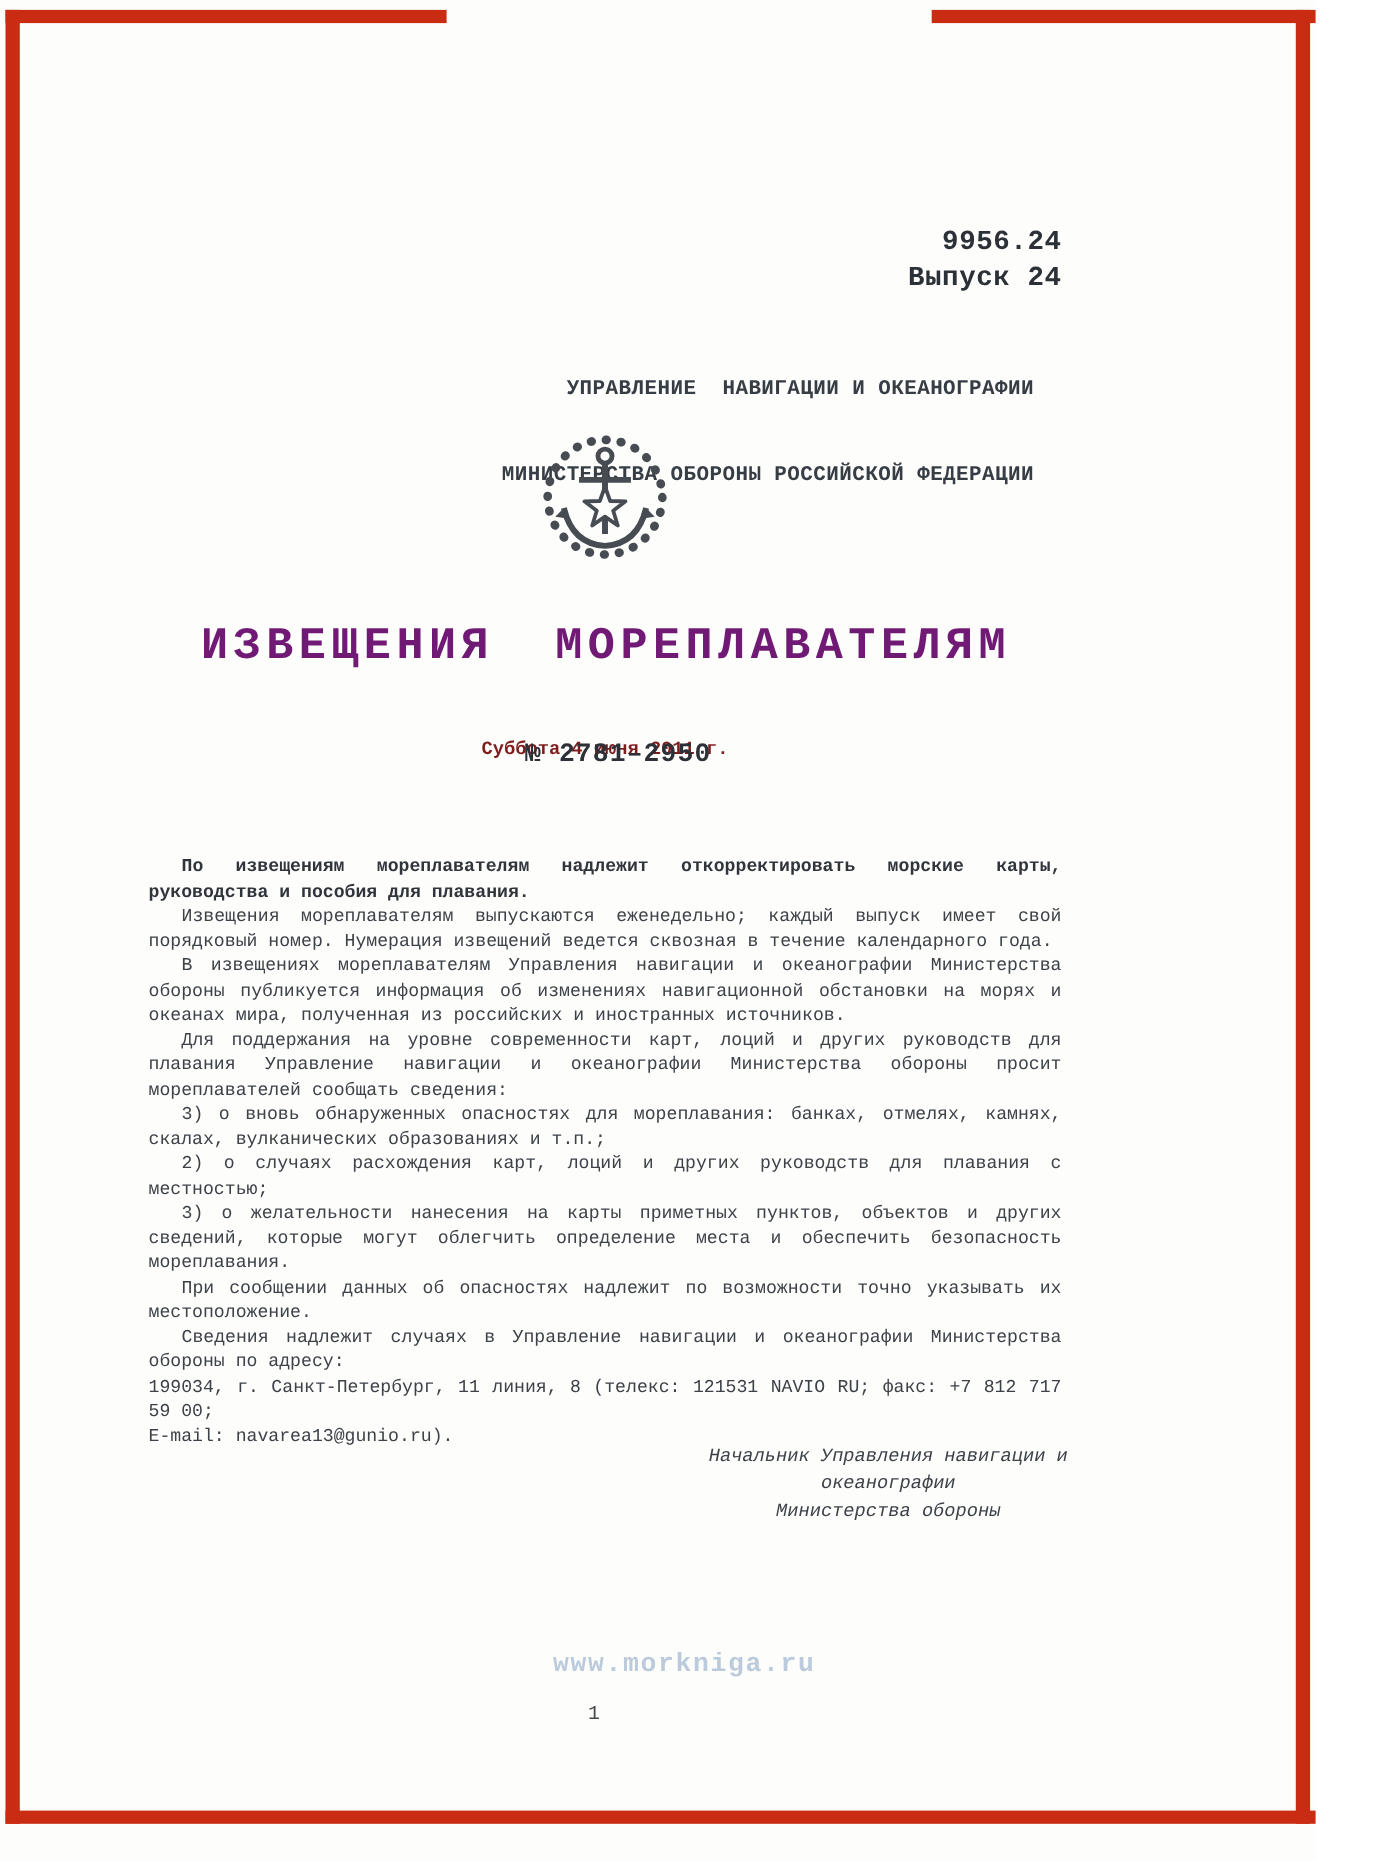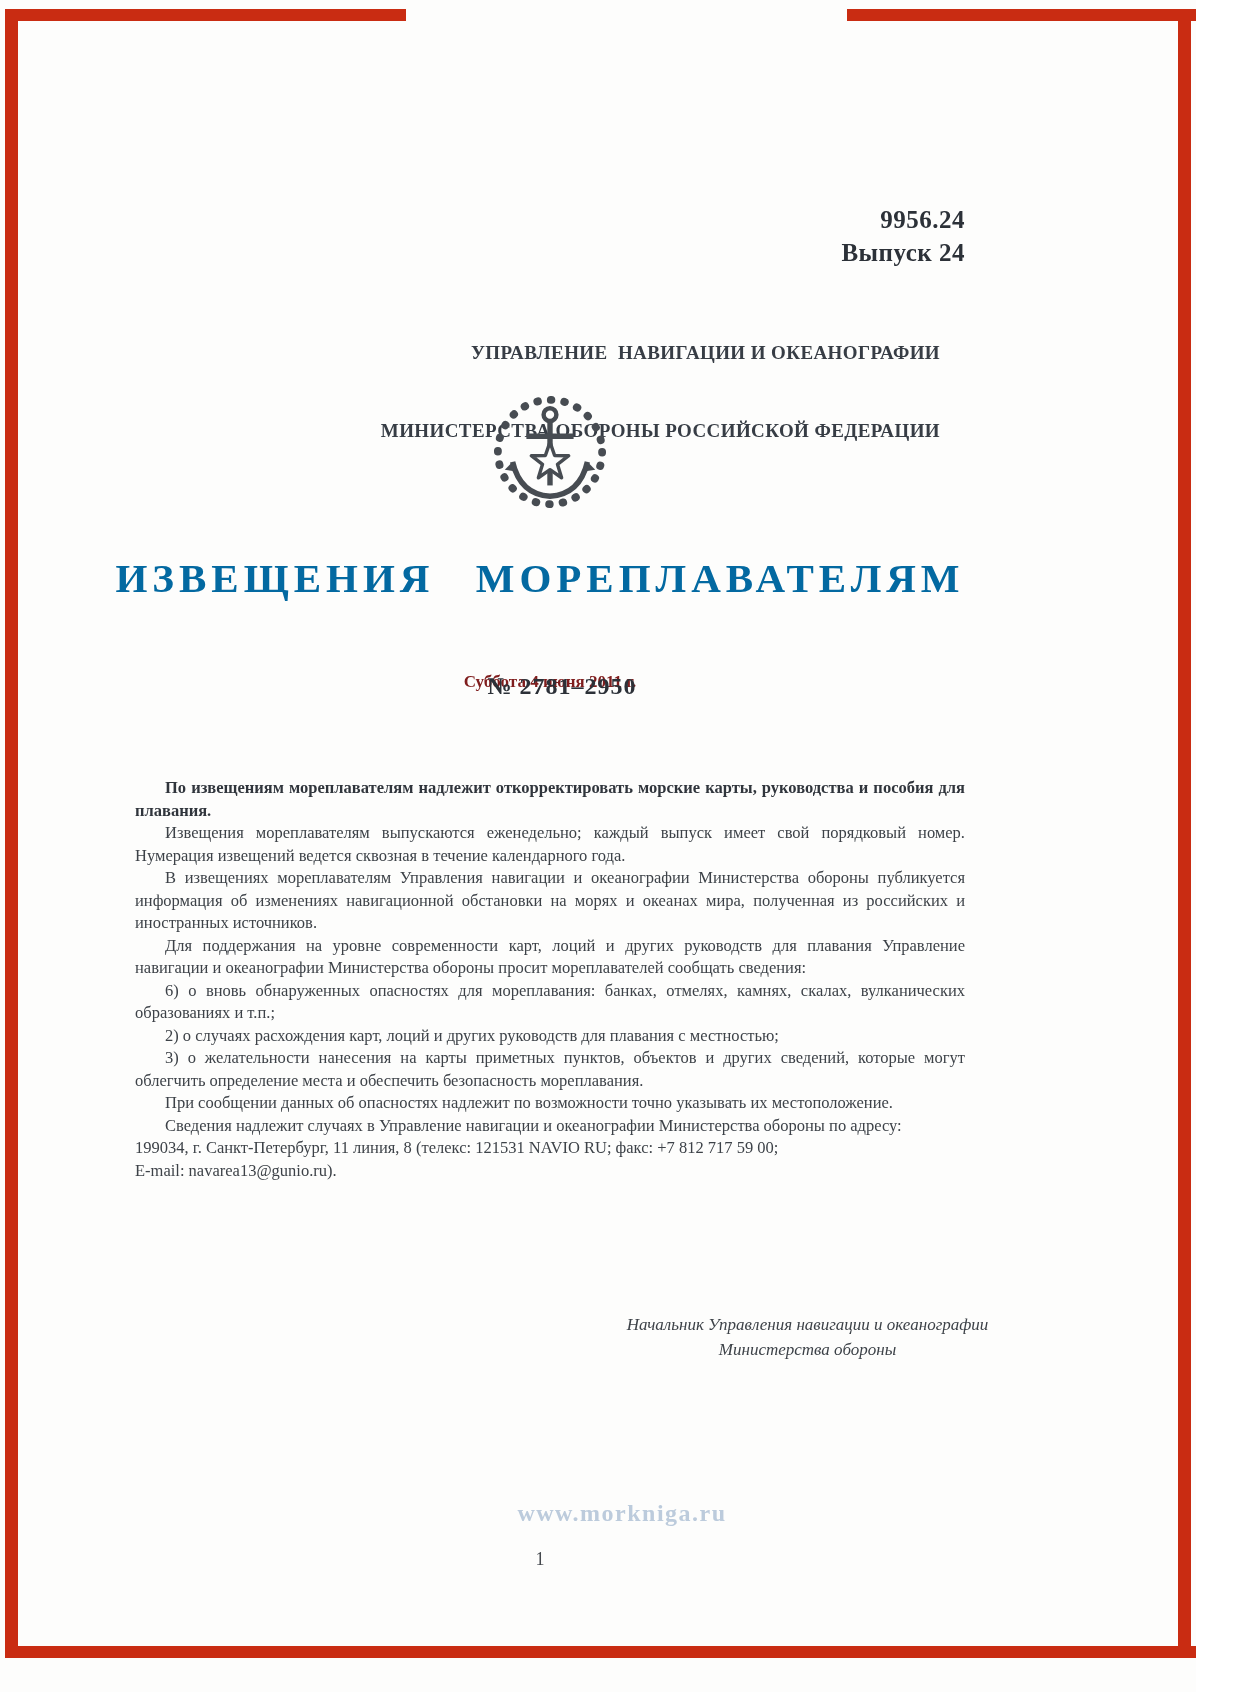--- a/index.html
+++ b/index.html
@@ -1,20 +1,20 @@
 <!DOCTYPE html>
 <html><head>
 <meta charset="utf-8">
 <style>
   html,body { margin:0; padding:0; background:#ffffff; }
   .page {
     position:relative;
     width:1196px; height:1692px;
     background:#fdfdfc;
-    font-family:Liberation Serif, serif;
+    font-family:Liberation Mono, monospace;
     color:#3d4147;
     overflow:hidden;
   }
   :root { --red:#c92c12; --ink:#343a41; }
 
   
   .frame { position:absolute; background:var(--red); }
   .frame-left  { left:5px; top:9px; width:13px; height:1649px; }
   .frame-right { right:5px; top:9px; width:13px; height:1649px; }
   .frame-top-left  { left:5px; top:9px; width:401px; height:12px; }
@@ -29,23 +29,23 @@
   .org-header {
     position:absolute; top:288px; left:100px; width:840px;
     text-align:right; font-weight:bold; font-size:19px; line-height:26px;
     color:#373d45; white-space:pre-wrap; letter-spacing:0.4px;
   }
   .emblem-wrap {
     position:absolute; top:393px; left:135px; width:830px;
     text-align:center;
   }
   .doc-title {
-    position:absolute; top:549px; left:85px; width:900px; margin:5px;
+    position:absolute; top:549px; left:85px; width:900px; margin:16px;
     text-align:center; font-size:41px; font-weight:bold;
-    letter-spacing:5px; word-spacing:26px; color:#0369a1;
+    letter-spacing:5px; word-spacing:26px; color:#701a75;
   }
   .date-line {
     position:absolute; top:672px; left:135px; width:830px;
     text-align:center; font-size:17px; font-weight:bold; color:#7f1d1d;
   }
   .range-line {
     position:absolute; top:673px; left:147px; width:830px;
     text-align:center; font-size:24px; font-weight:bold; color:#2c3138;
     letter-spacing:1px;
   }
@@ -115,21 +115,21 @@
   <h1 class="doc-title">ИЗВЕЩЕНИЯ МОРЕПЛАВАТЕЛЯМ</h1>
 
   <div class="date-line">Суббота 4 июня 2011 г.</div>
   <div class="range-line">№ 2781–2950</div>
 
   <div class="body-text">
     <p class="ind bold">По извещениям мореплавателям надлежит откорректировать морские карты, руководства и пособия для плавания.</p>
     <p class="ind">Извещения мореплавателям выпускаются еженедельно; каждый выпуск имеет свой порядковый номер. Нумерация извещений ведется сквозная в течение календарного года.</p>
     <p class="ind">В извещениях мореплавателям Управления навигации и океанографии Министерства обороны публикуется информация об изменениях навигационной обстановки на морях и океанах мира, полученная из российских и иностранных источников.</p>
     <p class="ind">Для поддержания на уровне современности карт, лоций и других руководств для плавания Управление навигации и океанографии Министерства обороны просит мореплавателей сообщать сведения:</p>
-    <p class="ind">6) о вновь обнаруженных опасностях для мореплавания: банках, отмелях, камнях, скалах, вулканических образованиях и т.п.;</p>
+    <p class="ind">3) о вновь обнаруженных опасностях для мореплавания: банках, отмелях, камнях, скалах, вулканических образованиях и т.п.;</p>
     <p class="ind">2) о случаях расхождения карт, лоций и других руководств для плавания с местностью;</p>
     <p class="ind">3) о желательности нанесения на карты приметных пунктов, объектов и других сведений, которые могут облегчить определение места и обеспечить безопасность мореплавания.</p>
     <p class="ind">При сообщении данных об опасностях надлежит по возможности точно указывать их местоположение.</p>
     <p class="ind">Сведения надлежит случаях в Управление навигации и океанографии Министерства обороны по адресу:</p>
     <p>199034, г. Санкт-Петербург, 11 линия, 8 (телекс: 121531 NAVIO RU; факс: +7 812 717 59 00;</p>
     <p>E-mail: navarea13@gunio.ru).</p>
   </div>
 
   <div class="signature">
     <div>Начальник Управления навигации и океанографии</div>

